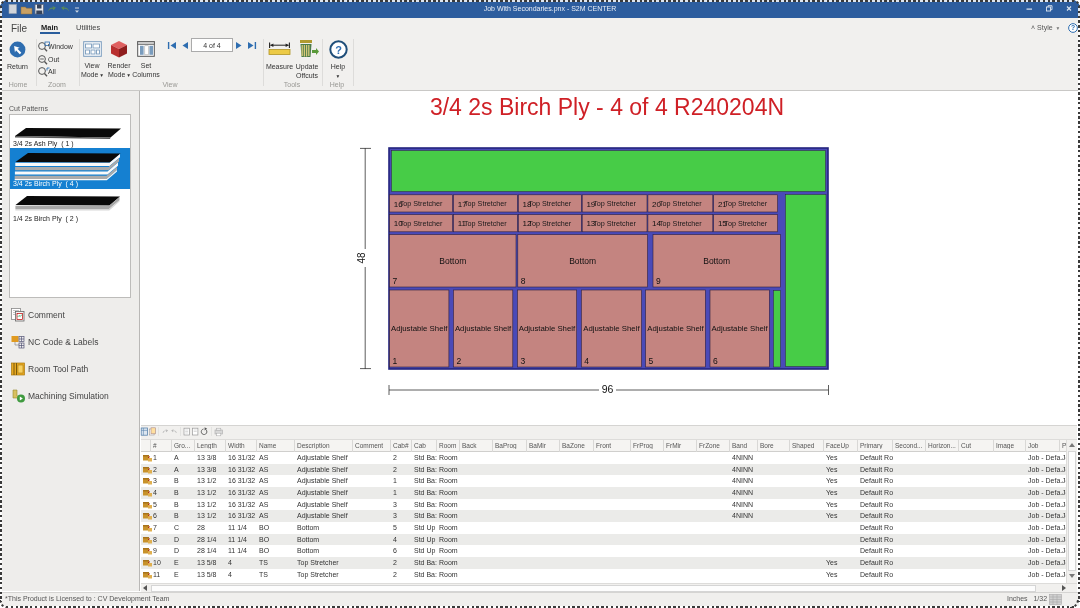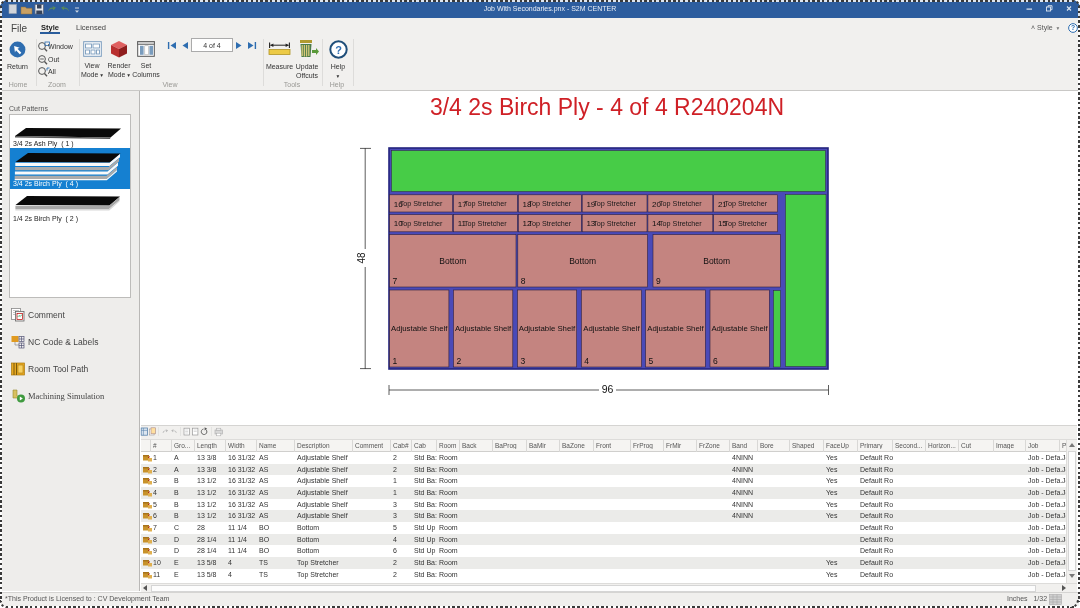--- a/index.html
+++ b/index.html
@@ -24,23 +24,23 @@
 </svg>
 <div class="a" style="left:440px;top:5px;width:220px;text-align:center;color:#e8edf5;font-size:7px;white-space:nowrap;">Job With Secondaries.pnx - S2M CENTER</div>
 <svg class="a" style="left:1024px;top:4px;" width="50" height="10" viewBox="0 0 50 10">
 <rect x="2.5" y="4.5" width="5.5" height="1.2" fill="#dfe6f0"></rect>
 <rect x="22.5" y="3" width="4" height="4" fill="none" stroke="#dfe6f0" stroke-width="0.9"></rect>
     <path d="M24 3 v-1.3 h4 v4 h-1.5" fill="none" stroke="#dfe6f0" stroke-width="0.9"></path>
 <path d="M43 2.5 l4 4 M47 2.5 l-4 4" stroke="#dfe6f0" stroke-width="1.1"></path>
 </svg>
 <div class="a" style="left:1px;top:18px;width:1078px;height:73px;background:#f1f0ee;border-bottom:1px solid #c9c8c6;"></div>
 <div class="a" style="left:11px;top:23px;font-size:10px;color:#444;">File</div>
-<div class="a" style="left:41px;top:23px;font-size:7.5px;color:#1a1a1a;font-weight:bold;">Style</div>
+<div class="a" style="left:41px;top:23px;font-size:7.5px;color:#1a1a1a;font-weight:bold;">Main</div>
 <div class="a" style="left:40px;top:32px;width:20px;height:2px;background:#2a5d9c;"></div>
-<div class="a" style="left:76px;top:23px;font-size:7.5px;color:#444;">Licensed</div>
+<div class="a" style="left:76px;top:23px;font-size:7.5px;color:#444;">Utilities</div>
 <div class="a" style="left:1031px;top:24px;font-size:7px;color:#555;">˄ Style&nbsp; <span style="font-size:5.5px;color:#777;">▾</span></div>
 <svg class="a" style="left:1068px;top:23px;" width="10" height="10" viewBox="0 0 11 11">
 <circle cx="5.5" cy="5.5" r="4.8" fill="#fff" stroke="#2e6db0" stroke-width="1.1"></circle>
 <text x="5.5" y="8.2" font-size="7.5" font-weight="bold" fill="#2e6db0" text-anchor="middle" font-family="Liberation Sans">?</text>
   </svg>
 <svg class="a" style="left:9px;top:41px;" width="17" height="17" viewBox="0 0 20 20">
 <circle cx="10" cy="10" r="9.3" fill="#2e6db0"></circle>
 <path d="M6 6 l6.5 2 l-2.5 1.2 l4.5 4.5 l-1.8 1.8 l-4.5 -4.5 l-1.2 2.5 z" fill="#fff"></path>
 </svg>
 <div class="btnlabel" style="left:2px;top:63px;width:31px;">Return</div>
@@ -170,21 +170,21 @@
 <rect x="0.5" y="1" width="13" height="12" fill="#e8a820" stroke="#a87a10" stroke-width="0.7"></rect>
 <path d="M3 1 v12 M5.5 1 v12" stroke="#7a5a0a" stroke-width="1"></path>
 <rect x="7" y="3" width="5" height="8" fill="#f8d060" stroke="#a87a10" stroke-width="0.6"></rect>
 </svg>
 <div class="a" style="left:28px;top:364px;font-size:8.5px;color:#444;">Room Tool Path</div>
 <svg class="a" style="left:11px;top:389px;" width="15" height="14" viewBox="0 0 15 14">
 <path d="M2 1 h4 v6 h3 v2 h-7 z" fill="#d8c060" stroke="#998a30" stroke-width="0.6"></path>
 <circle cx="10" cy="9.5" r="4" fill="#3f9a3f"></circle>
 <path d="M8.8 7.5 l3 2 l-3 2 z" fill="#fff"></path>
 </svg>
-<div class="a" style="left:28px;top:391px;font-size:8.5px;color:#444;font-family:Liberation Serif, serif;">Machining Simulation</div>
+<div class="a" style="left:28px;top:391px;font-size:8.5px;color:#444;">Machining Simulation</div>
 <div class="a" style="left:141px;top:91px;width:936px;height:334px;background:#fff;"></div>
 <div class="a" style="left:139px;top:94px;width:936px;text-align:center;color:#cf2026;font-size:23px;">3/4 2s Birch Ply - 4 of 4 R240204N</div>
 <svg class="a" style="left:350px;top:140px;" width="490" height="260" viewBox="350 140 490 260">
     <g stroke="#333" stroke-width="0.8">
       <line x1="365.2" y1="148" x2="365.2" y2="249"></line>
       <line x1="365.2" y1="267" x2="365.2" y2="369"></line>
       <line x1="360" y1="148.4" x2="371" y2="148.4"></line>
       <line x1="360" y1="368.6" x2="371" y2="368.6"></line>
     </g>
     <text x="364.5" y="258" font-size="10" fill="#111" text-anchor="middle" transform="rotate(-90 364.5 258)" font-family="Liberation Sans">48</text>

